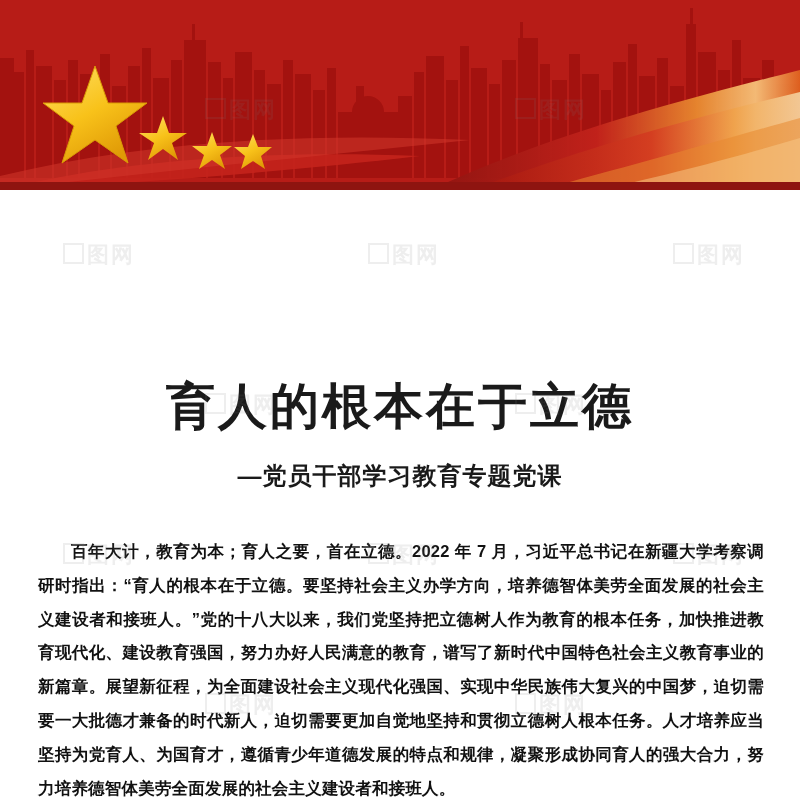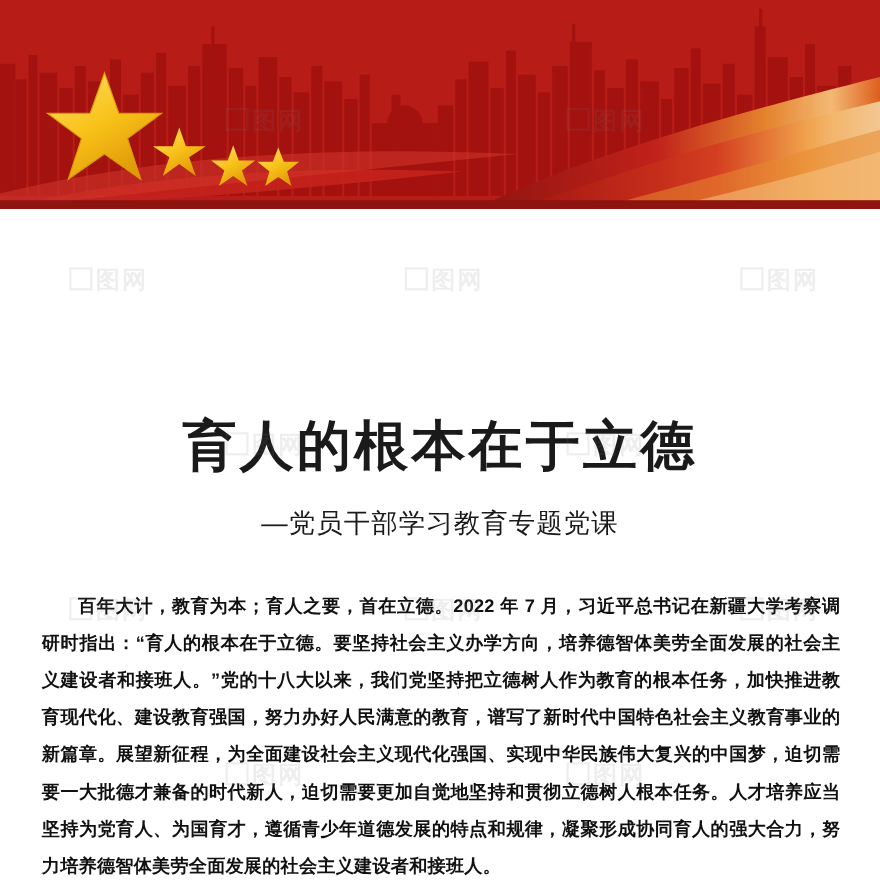--- a/index.html
+++ b/index.html
@@ -54,21 +54,21 @@
     font-size: 49px;
     font-weight: bold;
     color: #1a1a1a;
     letter-spacing: 3px;
     line-height: 1.1;
     margin: 0;
   }
   .sub-title {
     margin-top: 26px;
     font-size: 24px;
-    font-weight: normal;
+    font-weight: bold;
     color: #1a1a1a;
     letter-spacing: 1px;
   }
 
   
   .body-text {
     position: absolute;
     top: 535px;
     left: 38px;
     width: 726px;

